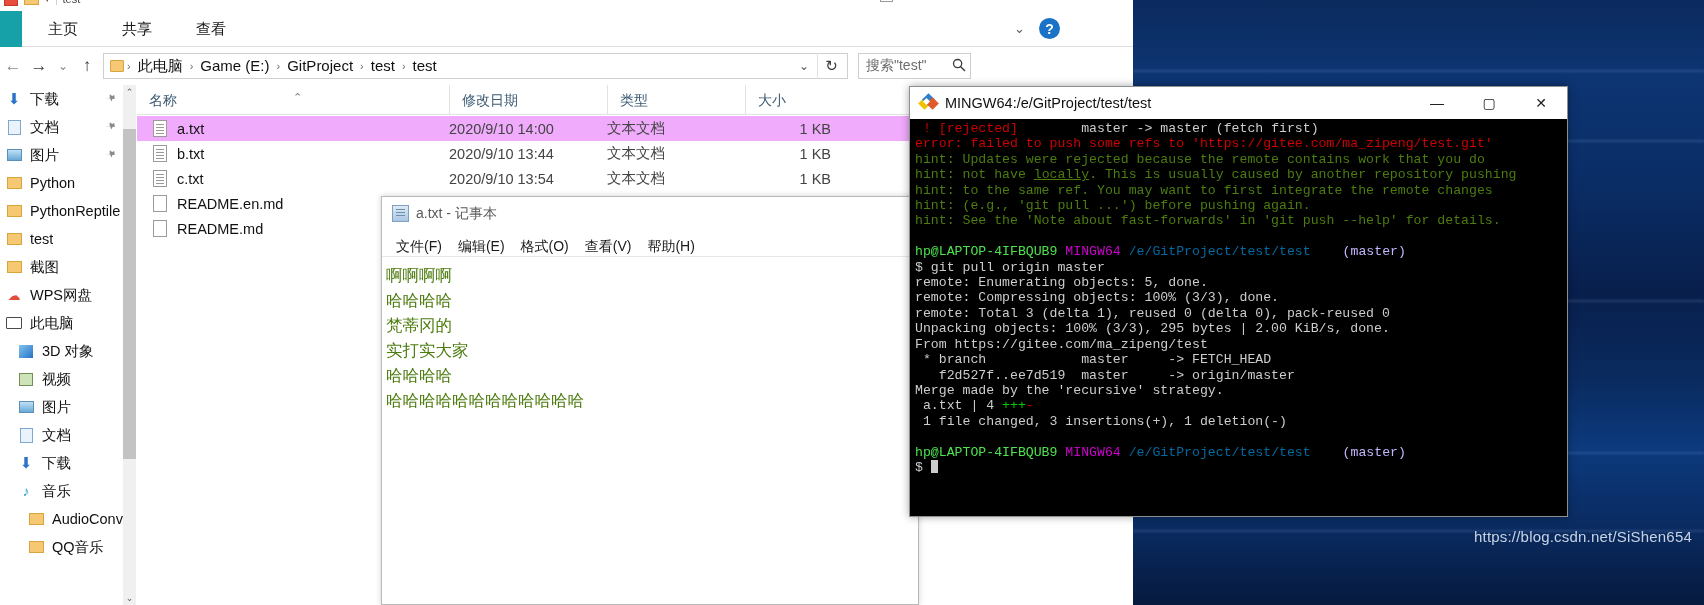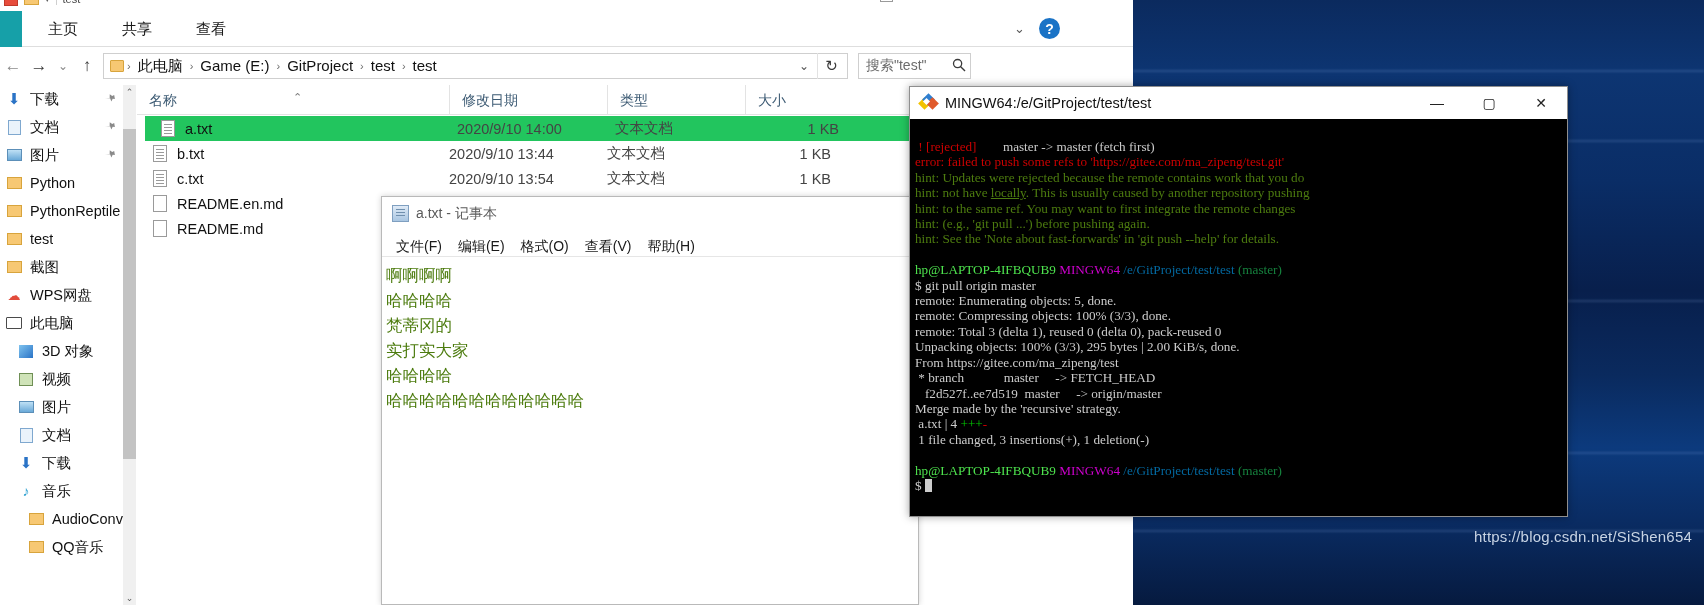--- a/index.html
+++ b/index.html
@@ -180,21 +180,21 @@
   .colhead:first-child { border-left: none; }
   .sort-caret {
     position: absolute; left: 50%; top: -3px; font-size: 11px; color: #7b7b7b;
   }
 
   
   .filelist { position: absolute; left: 137px; top: 116px; width: 996px; height: 489px; }
   .filerow {
     height: 25px; display: flex; align-items: center; font-size: 14.5px; color: #111;
   }
-  .filerow.sel { background: #22c55e; margin-left: 8px; }
+  .filerow.sel { background: #f0abfc; }
   .fr-name { width: 312px; display: flex; align-items: center; padding-left: 16px; }
   .fr-date { width: 158px; color: #444; }
   .fr-type { width: 138px; color: #444; }
   .fr-size { width: 86px; text-align: right; color: #444; }
   .file-ico {
     width: 14px; height: 17px; margin-right: 10px; background: #fff;
     border: 1px solid #9a9a9a; position: relative; flex: 0 0 14px;
   }
   .file-ico.txt::after {
     content: ""; position: absolute; left: 2px; top: 3px; right: 2px; height: 11px;
@@ -257,32 +257,32 @@
   .mg-ico i.d { background: #ffffff; left: 4px; top: 4px; width: 5px; height: 5px; }
   .mg-titletext { font-size: 14.5px; color: #111; text-align: center; }
   .mg-btns {
     position: absolute; right: 0; top: 0; height: 32px; display: flex;
   }
   .mg-btn {
     width: 52px; height: 32px; display: flex; align-items: center;
     justify-content: center; font-size: 14px; color: #222;
   }
   .mg-term {
-    height: 397px; background: #000; padding: 20px 0 0 5px; overflow: hidden;
-    font-family: Liberation Serif, serif;
+    height: 397px; background: #000; padding: 2px 0 0 5px; overflow: hidden;
+    font-family: Liberation Mono, monospace;
     font-size: 13.2px; line-height: 15.4px;
   }
   .tline { white-space: pre; }
   .c-red { color: #cc0000; }
   .c-yellow { color: #4d7c0f; }
   .c-white { color: #cccccc; }
   .c-green { color: #00cc00; }
   .c-magenta { color: #cc00cc; }
   .c-olive { color: #0369a1; }
-  .c-cyan { color: #15803d; }
+  .c-cyan { color: #c4b5fd; margin-left: 24px; }
   .c-brightgreen { color: #4ee44e; }
   .u { text-decoration: underline; }
   .cursor {
     display: inline-block; width: 7px; height: 13px;
     background: #cccccc; vertical-align: -2px;
   }
 </style>
 </head>
 <body>
 

